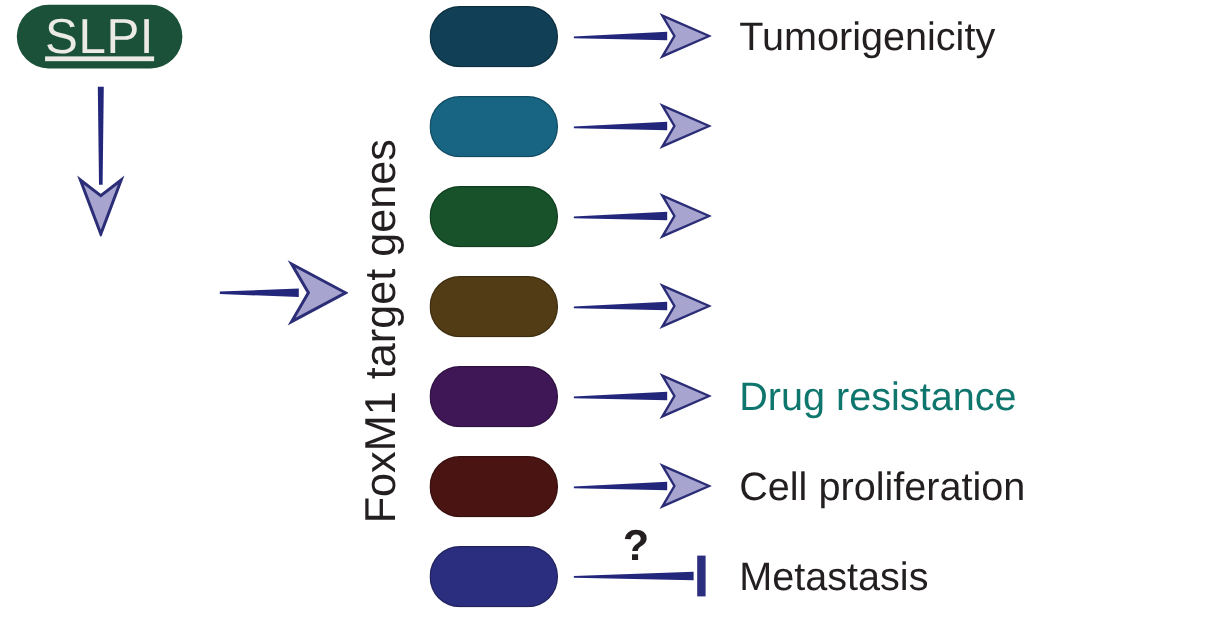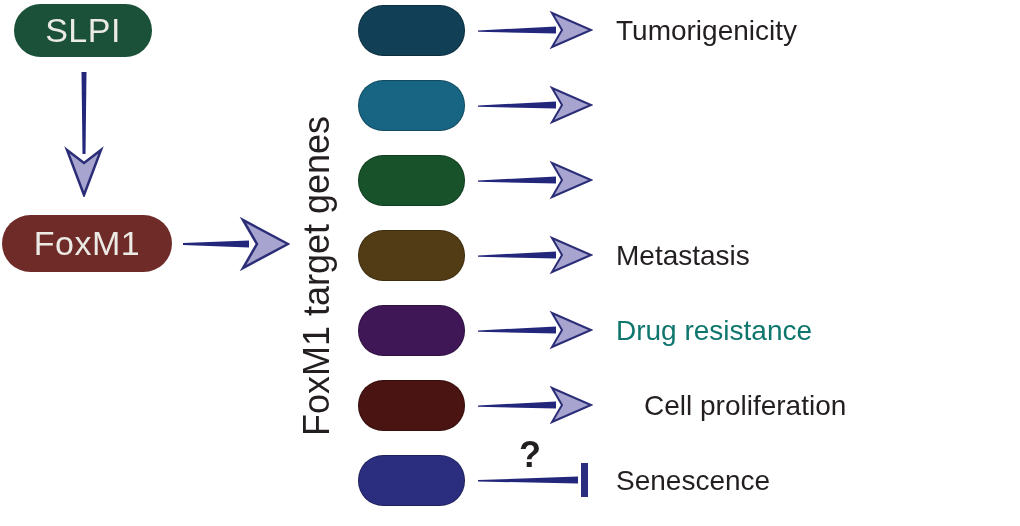--- a/index.html
+++ b/index.html
@@ -13,22 +13,23 @@
   }
   .node {
     position: absolute;
     display: flex;
     align-items: center;
     justify-content: center;
     border-radius: 28px;
     box-sizing: border-box;
   }
   .node-label {
-    font-size: 34px;
+    font-size: 41px;
     letter-spacing: 0.5px;
+    text-decoration: underline;
   }
   #slpi-node   { left: 14px; top: 4px;   width: 138px; height: 53px; }
   #foxm1-node  { left: 2px;  top: 215px; width: 170px; height: 57px; border-radius: 29px; }
   .abs { position: absolute; }
   #down-arrow  { left: 64px;  top: 72px; }
   #foxm1-arrow { left: 183px; top: 216px; }
   #axis-label {
     position: absolute;
     left: 117px;
     top: 256px;
@@ -50,21 +51,21 @@
     border: 1px solid rgba(0,0,0,0.25);
     box-sizing: border-box;
   }
   .row-arrow { position: absolute; left: 478px; }
   .target-label {
     position: absolute;
     left: 616px;
     height: 51px;
     display: flex;
     align-items: center;
-    font-size: 28px;
+    font-size: 33px;
     white-space: nowrap;
   }
   #question-mark {
     position: absolute;
     left: 500px;
     top: 434px;
     width: 60px;
     text-align: center;
     font-size: 36px;
     font-weight: bold;
@@ -77,23 +78,20 @@
 
   <div class="node" id="slpi-node" style="background: rgb(26, 81, 56);">
     <span class="node-label" style="color: rgb(236, 234, 229);">SLPI</span>
   </div>
 
   <svg class="abs" id="down-arrow" width="40" height="125" viewBox="0 0 40 125">
     <polygon points="17.5,0 22.5,0 21.5,82 18.5,82" fill="#23277b"></polygon>
     <polygon points="3,78 20,91 37,78 20,123" stroke-width="2.5" fill="#a7a5cf" stroke="#2b2d77"></polygon>
   </svg>
 
-  <div class="node" id="foxm1-node" style="background: rgb(110, 43, 40);">
-    <span class="node-label" style="color: rgb(236, 234, 229);">FoxM1</span>
-  </div>
 
   <svg class="abs" id="foxm1-arrow" width="107" height="56" viewBox="0 0 107 56">
     <polygon points="0,27 66,24.5 66,31.5 0,29" fill="#23277b"></polygon>
     <polygon points="60,4 74,28 60,52 105,28" stroke-width="2.5" fill="#a7a5cf" stroke="#2b2d77"></polygon>
   </svg>
 
   <div id="axis-label" style="color: rgb(35, 31, 32);">FoxM1 target genes</div>
 
   <div class="pill" style="top: 5px; background: rgb(17, 63, 85);"></div>
   <div class="pill" style="top: 80px; background: rgb(23, 101, 130);"></div>
@@ -128,18 +126,17 @@
     <polygon points="74,3 84,20 74,37 113,20" stroke-width="2" fill="#a7a5cf" stroke="#2b2d77"></polygon>
   </svg>
 
   <svg class="row-arrow" style="top:460px" width="118" height="40" viewBox="0 0 118 40">
     <polygon points="0,20 100,16.5 100,23.5 0,21.5" fill="#23277b"></polygon>
     <rect x="103" y="3" width="7" height="34" fill="#2b2e7e"></rect>
   </svg>
   <div id="question-mark" style="color: rgb(35, 31, 32);">?</div>
 
   <div class="target-label" style="top: 5px; color: rgb(35, 31, 32);">Tumorigenicity</div>
-  <div class="target-label" style="top: 230px; color: rgb(35, 31, 32);">Metastasis</div>
   <div class="target-label" style="top: 305px; color: #0f766e;">Drug resistance</div>
-  <div class="target-label" style="top: 380px; color: rgb(35, 31, 32); margin-left: 28px;">Cell proliferation</div>
-  <div class="target-label" style="top: 455px; color: rgb(35, 31, 32);">Senescence</div>
+  <div class="target-label" style="top: 380px; color: rgb(35, 31, 32);">Cell proliferation</div>
+  <div class="target-label" style="top: 455px; color: rgb(35, 31, 32);">Metastasis</div>
 
 </div>
 
 </body></html>

